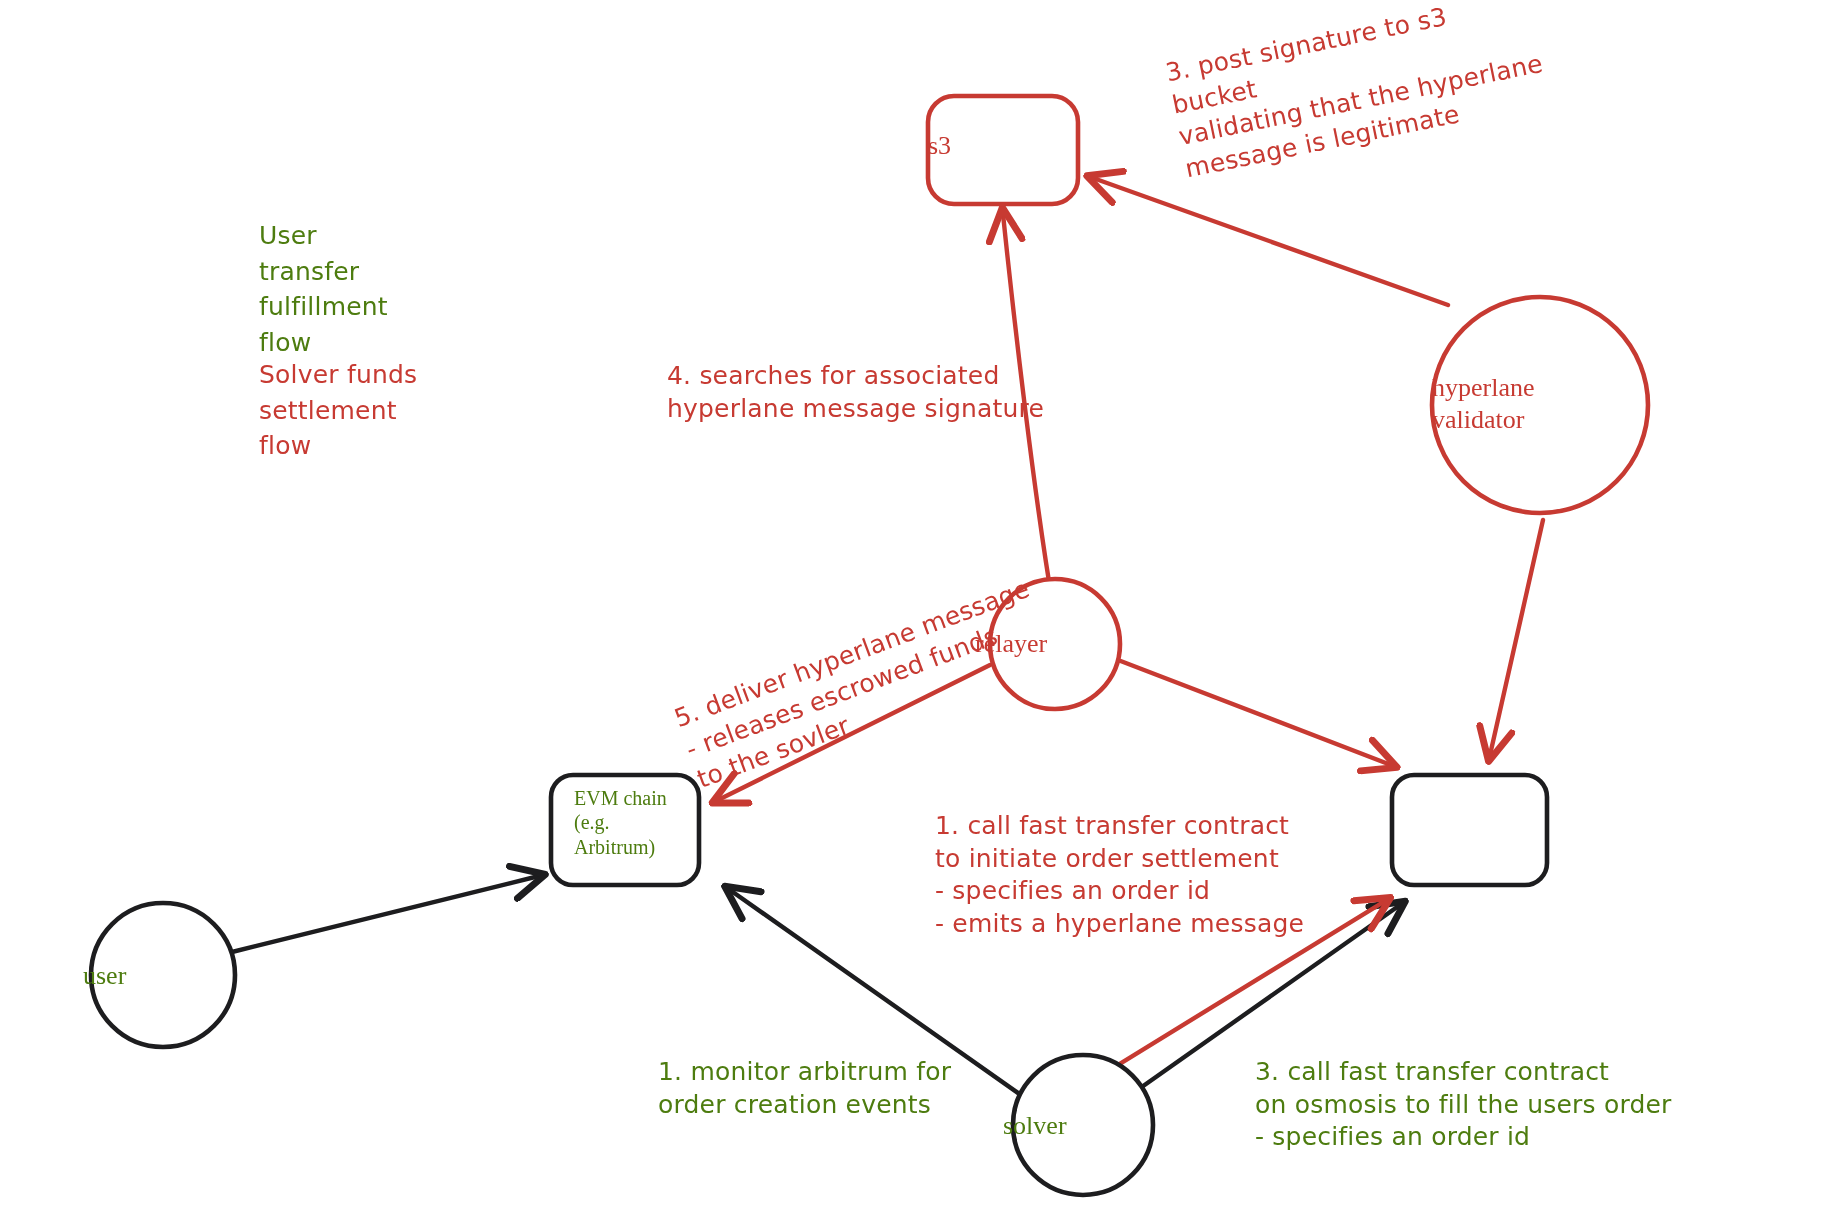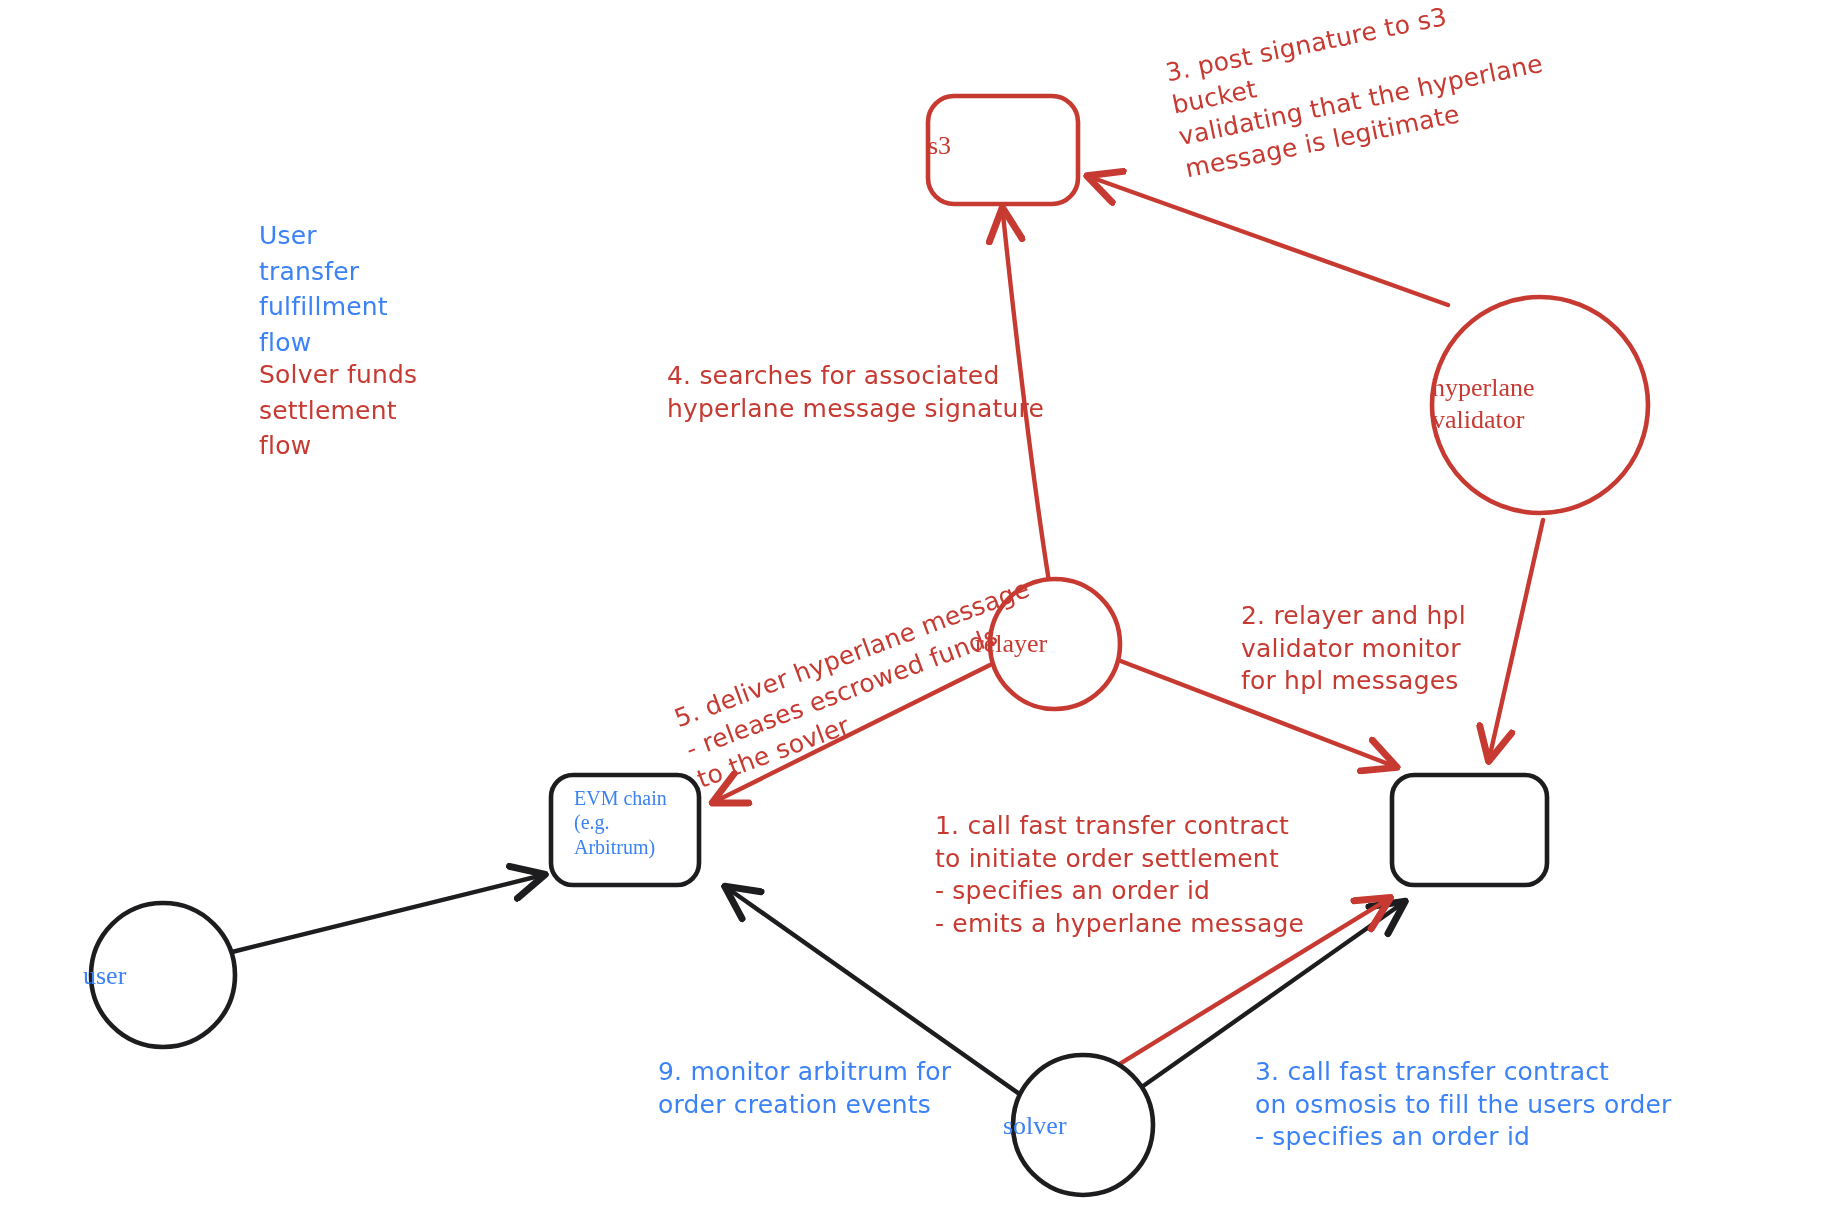--- a/index.html
+++ b/index.html
@@ -29,21 +29,21 @@
     pointer-events: none;
   }
   .txt {
     position: absolute;
     white-space: pre;
     line-height: 1.30;
     letter-spacing: 0.2px;
     font-family: "DejaVu Sans", sans-serif;
     font-weight: 400;
   }
-  .black { color: #3b82f6; }
+  .black { color: #4d7c0f; }
   .red { color: #c73a32; }
   .node-label {
     position: absolute;
     white-space: pre;
     line-height: 1.22;
     font-family: Liberation Serif, serif;
   }
   .legend { font-size: 25px; line-height: 1.42; }
   .note { font-size: 25px; }
   .rot-a {
@@ -165,30 +165,27 @@
 validating that the hyperlane
 message is legitimate</div>
 
   <div class="txt note red" style="left:667px; top:360px;">4. searches for associated
 hyperlane message signature</div>
 
   <div class="txt note red rot-b" style="left:670px; top:705px;">5. deliver hyperlane message
 - releases escrowed funds
 to the sovler</div>
 
-  <div class="txt note red" style="left:1241px; top:600px;">2. relayer and hpl
-validator monitor
-for hpl messages</div>
 
 
   <div class="txt note red" style="left:935px; top:810px;">1. call fast transfer contract
 to initiate order settlement
 - specifies an order id
 - emits a hyperlane message</div>
 
-  <div class="txt note black" style="left:658px; top:1056px;">9. monitor arbitrum for
+  <div class="txt note black" style="left:658px; top:1056px;">1. monitor arbitrum for
 order creation events</div>
 
   <div class="txt note black" style="left:1255px; top:1056px;">3. call fast transfer contract
 on osmosis to fill the users order
 - specifies an order id</div>
 
 </div>
 
 </body></html>

